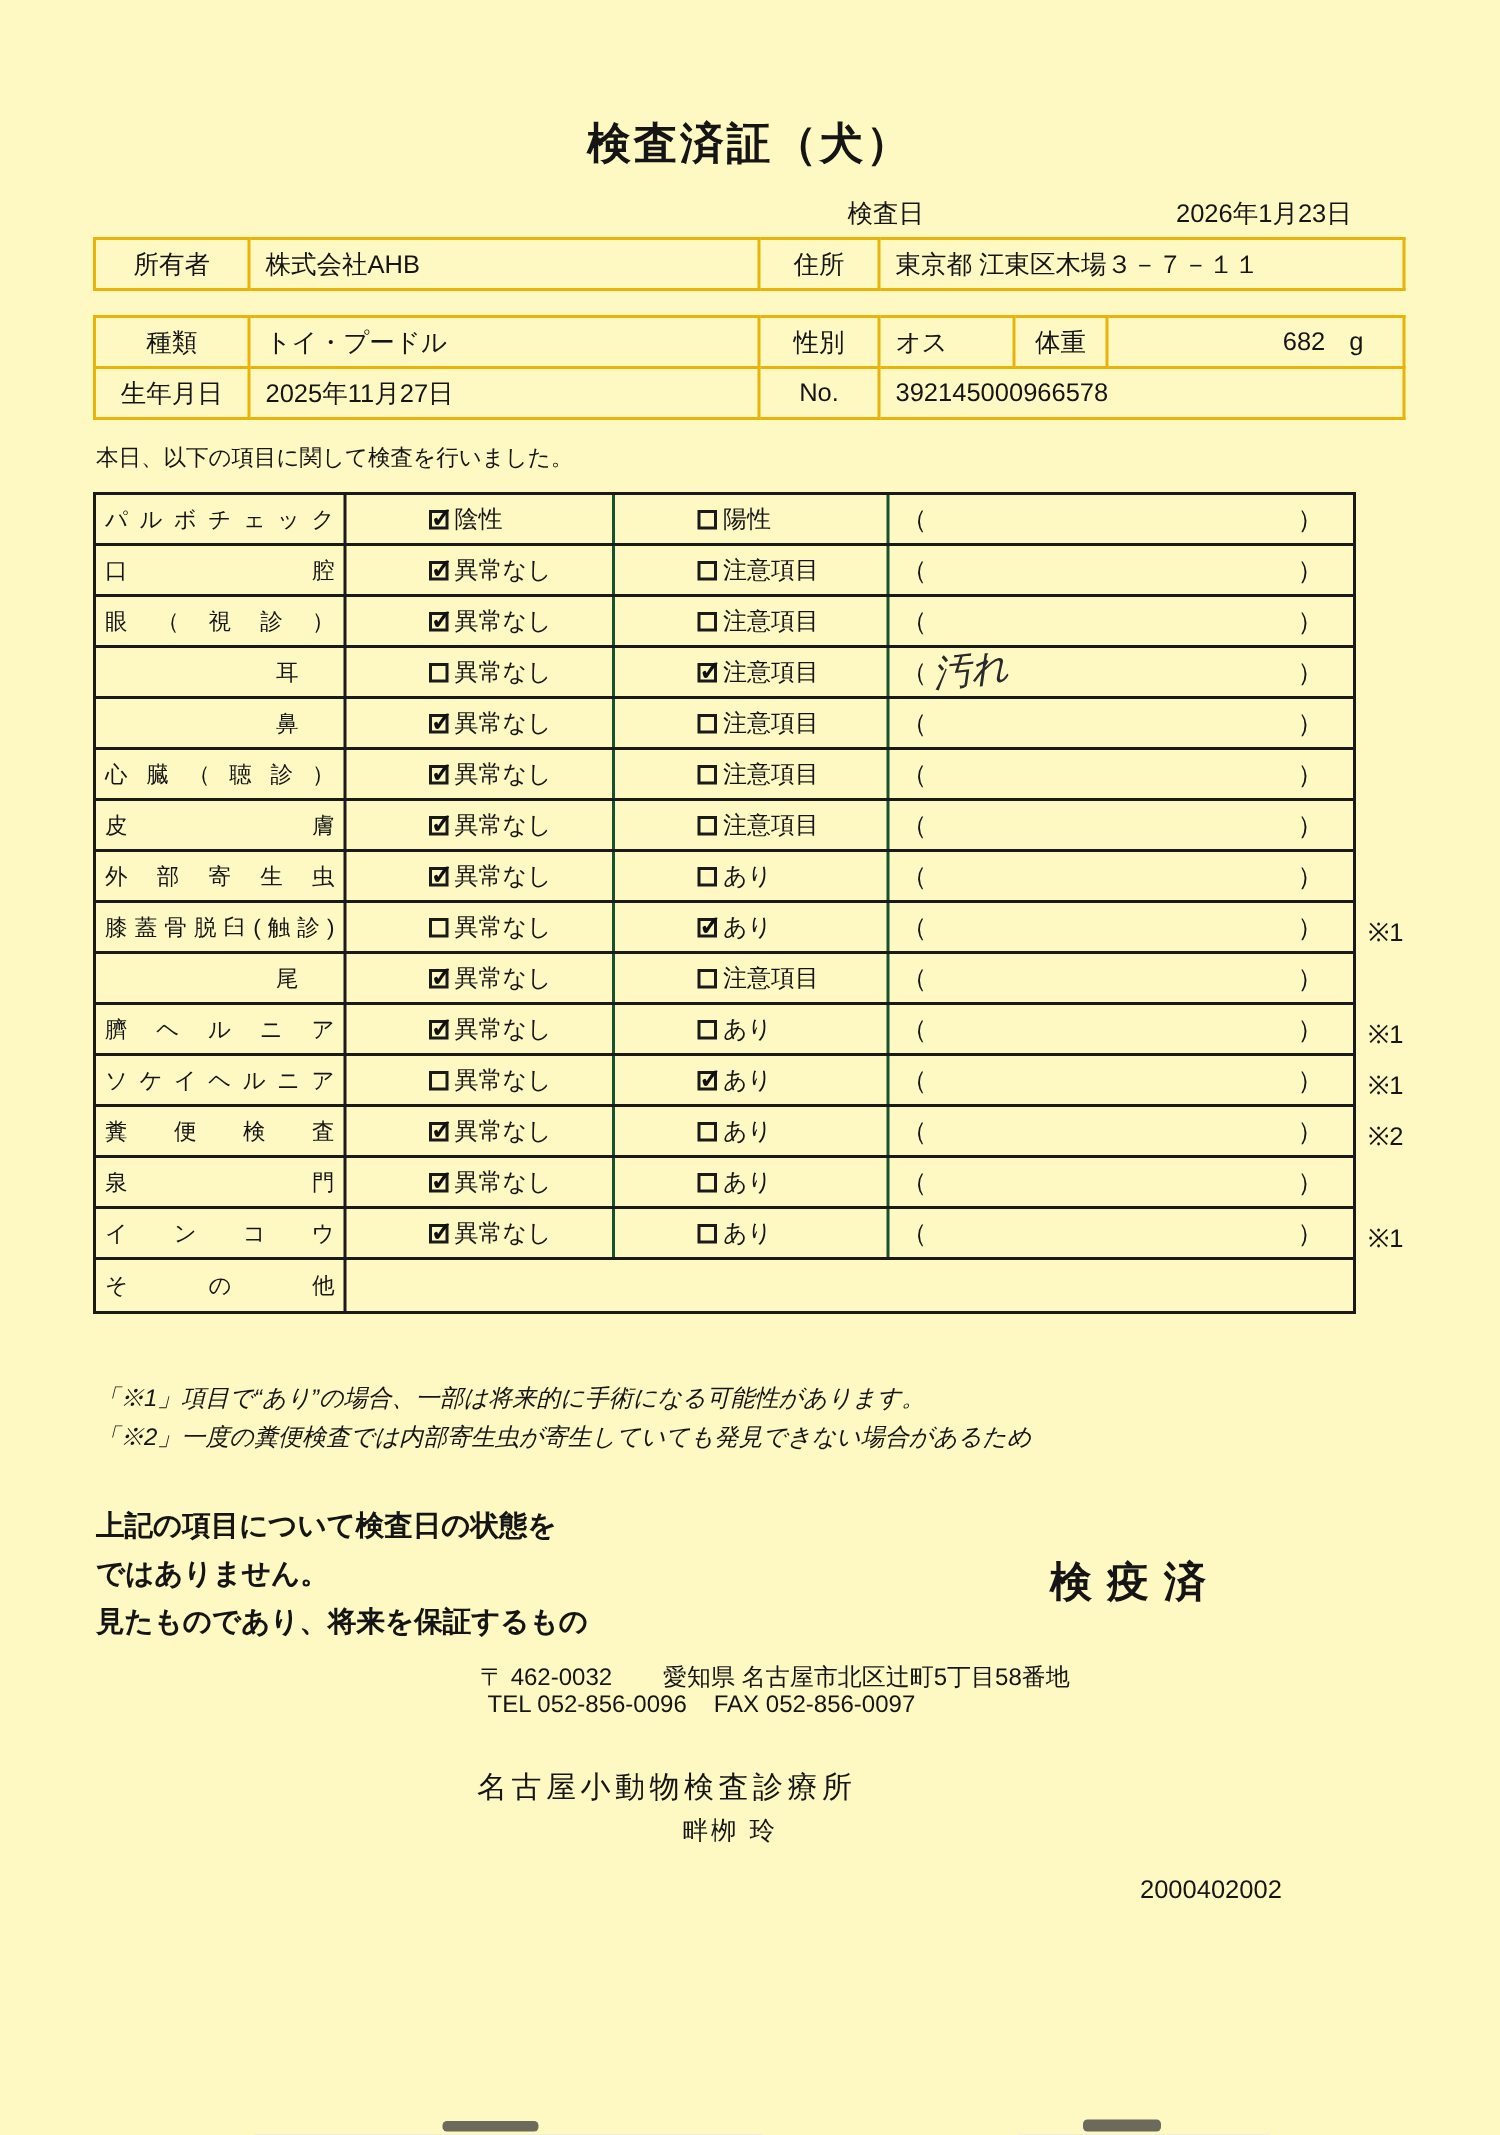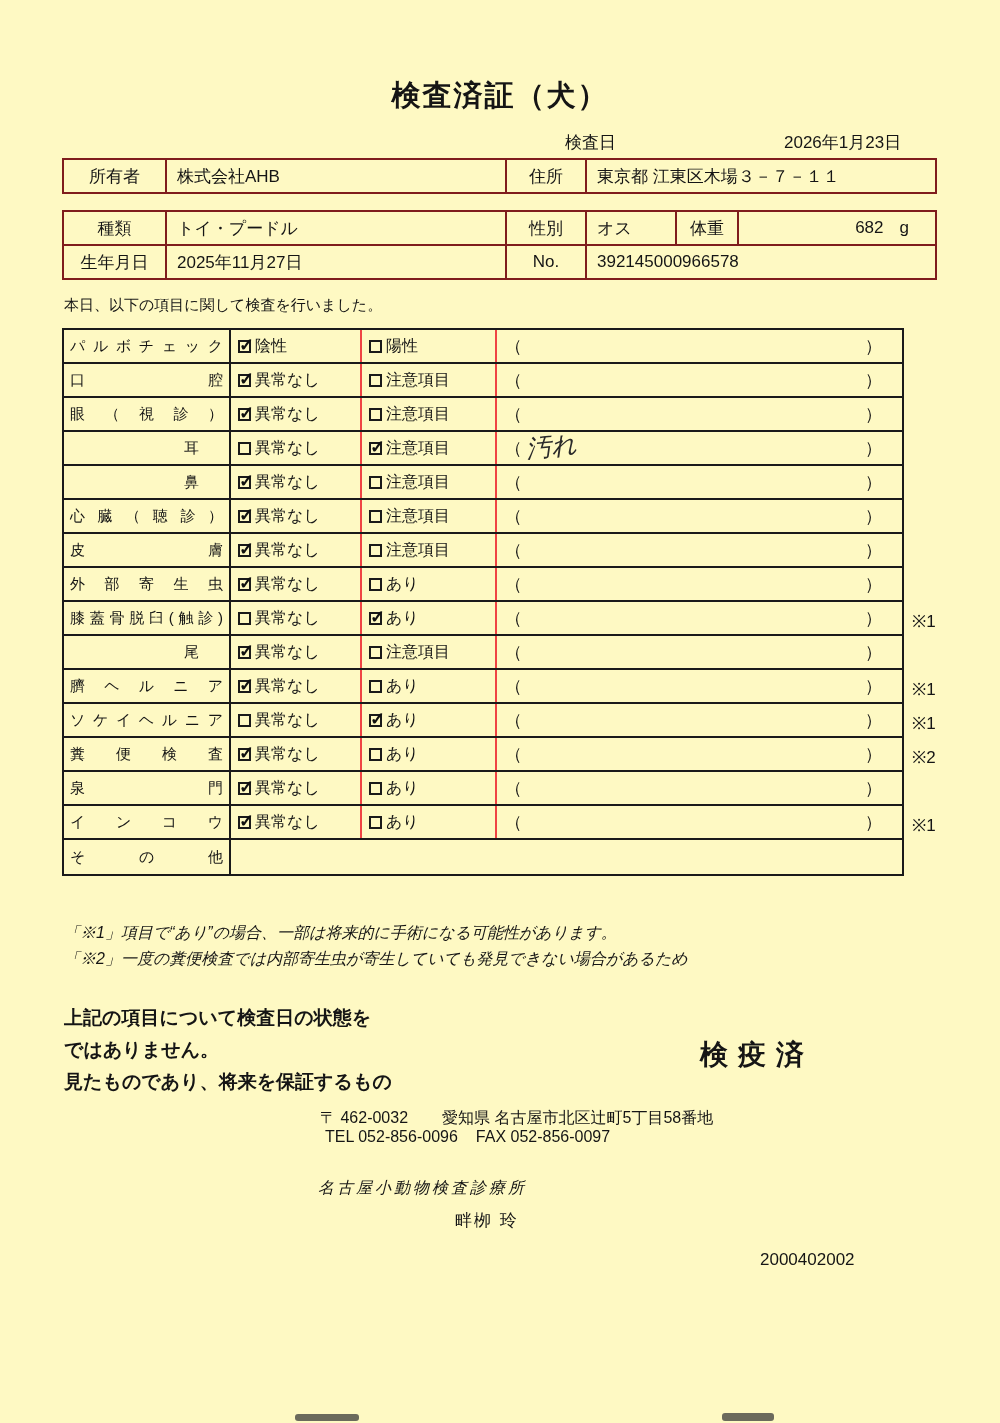--- a/index.html
+++ b/index.html
@@ -28,41 +28,41 @@
 
   table.info-table {
     position: absolute;
     left: 62px;
     border-collapse: collapse;
     table-layout: fixed;
     font-size: 17px;
   }
   table.t1 { top: 158px; }
   table.t2 { top: 210px; }
-  .info-table td { border: 2px solid #7f1d1d; height: 34px; overflow: hidden; white-space: nowrap; }
+  .info-table td { border: 2px solid #eab308; height: 34px; overflow: hidden; white-space: nowrap; }
   .info-table td.lbl { text-align: center; }
   .info-table td.val { padding-left: 10px; text-align: left; }
   .info-table td.weight { text-align: right; padding-right: 26px; }
   .info-table td.weight .unit { display: inline-block; margin-left: 16px; }
 
   .intro { position: absolute; top: 296px; left: 64px; font-size: 15px; }
 
   .items-table {
     position: absolute;
     top: 328px; left: 62px;
     width: 842px;
     border: 2px solid #1a1a1a;
   }
   .item-row { position: relative; display: flex; height: 34px; }
   .item-row:not(:last-child) { border-bottom: 2px solid #1a1a1a; }
   .cell { height: 100%; display: flex; align-items: center; }
   .cell.name { width: 167px; border-right: 2px solid #1a1a1a; padding: 5px 6px; }
   .name-text { display: block; width: 100%; font-size: 15px; text-align: justify; text-align-last: justify; }
   .name-text.single { text-align-last: right; padding-right: 24px; }
-  .cell.cb  { width: 131px; border-right: 2px solid #ef4444; padding-left: 7px; }
+  .cell.cb  { width: 131px; border-right: 2px solid #14532d; padding-left: 7px; margin-left: 48px; }
   .cell.cb2 { width: 135px; }
   .cell.note { flex: 1; font-size: 17px; padding: 0 20px 0 8px; }
   .cell.rest { flex: 1; }
   .paren.close { margin-left: auto; }
   .cb-label { font-size: 16px; }
   .checkbox {
     position: relative;
     width: 13px; height: 13px;
     border: 2px solid #1a1a1a;
     display: inline-block;
@@ -96,21 +96,21 @@
   .footnotes { position: absolute; top: 920px; left: 64px; font-size: 16px; line-height: 26px; font-style: italic; }
   .footnotes .indent { padding-left: 34px; }
 
   .statement { position: absolute; top: 1002px; left: 64px; font-size: 19px; font-weight: 700; line-height: 32px; }
   .stamp { position: absolute; top: 1036px; left: 700px; font-size: 28px; font-weight: 700; letter-spacing: 10px; white-space: nowrap; }
 
   .addr-line { position: absolute; top: 1087px; left: 320px; font-size: 16px; margin-top: 21px; }
   .addr-line .gap { display: inline-block; width: 34px; }
   .tel-line { position: absolute; top: 1128px; left: 325px; font-size: 16px; }
   .tel-line .gap { display: inline-block; width: 18px; }
-  .clinic-name { position: absolute; top: 1178px; left: 318px; font-size: 16px; letter-spacing: 3px; font-style: italic; }
+  .clinic-name { position: absolute; top: 1178px; left: 318px; font-size: 20px; letter-spacing: 3px; }
   .clinic-person { position: absolute; top: 1209px; left: 455px; font-size: 17px; letter-spacing: 2px; }
   .serial { position: absolute; top: 1250px; left: 760px; font-size: 17px; }
 
   .artifact { position: absolute; background: #3a3a3a; border-radius: 3px; opacity: .75; }
   .artifact.a1 { left: 295px; top: 1414px; width: 64px; height: 7px; }
   .artifact.a2 { left: 722px; top: 1413px; width: 52px; height: 8px; }
 </style>
 </head>
 <body>
 

